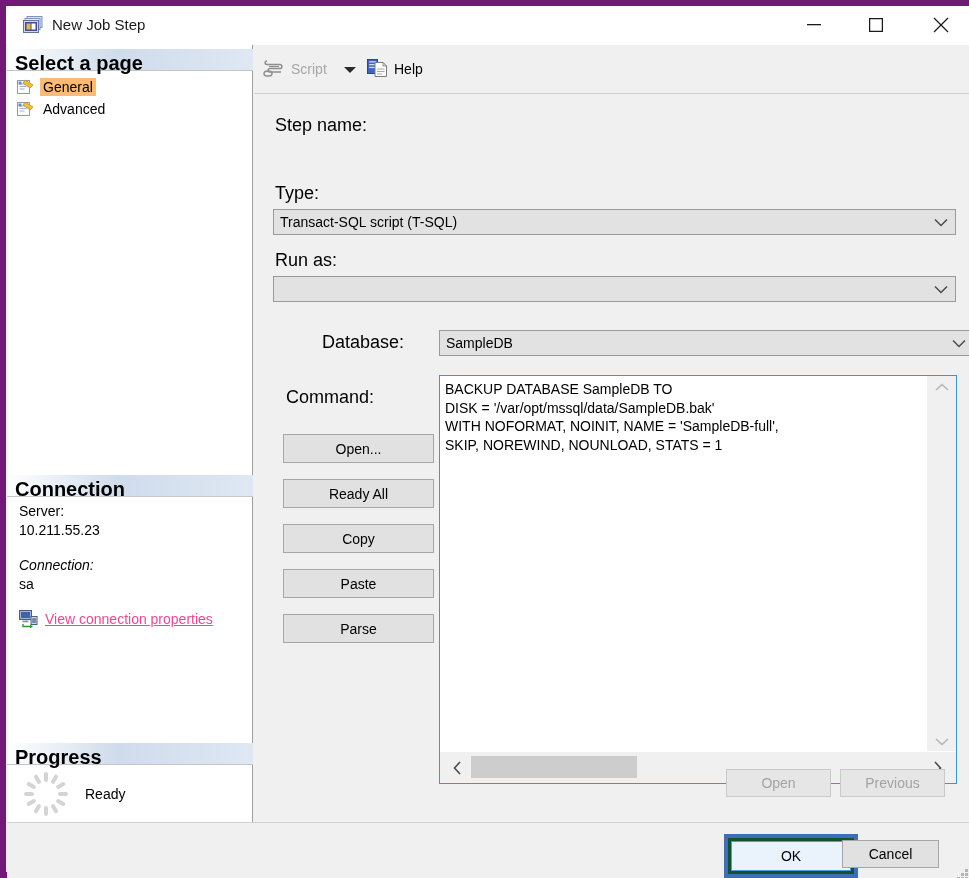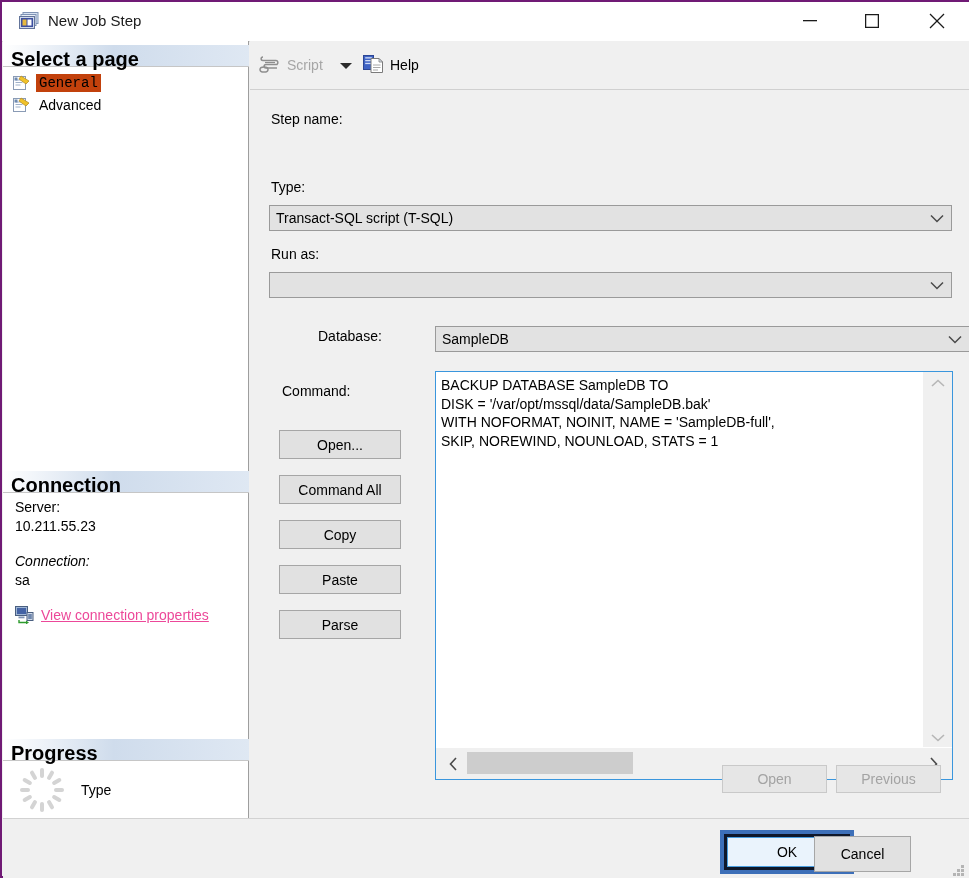--- a/index.html
+++ b/index.html
@@ -16,21 +16,21 @@
     overflow: hidden;
   }
 
   
   .window {
     position: absolute;
     left: 0; top: 0;
     width: 969px;
     height: 878px;
     box-sizing: border-box;
-    border: 2px solid #701a75;
+    border: 6px solid #701a75;
     background: #f0f0f0;
   }
 
   
   .titlebar {
     position: absolute;
     left: 0; top: 0;
     width: 967px;
     height: 39px;
     background: #ffffff;
@@ -96,21 +96,21 @@
     display: flex;
     align-items: center;
     gap: 6px;
   }
   #tree-general  { top: 32px; }
   #tree-advanced { top: 54px; }
   .tree-label {
     font-size: 14px;
     padding: 1px 3px;
   }
-  .tree-label.selected { background: #c2410c; font-family: Liberation Mono, monospace; }
+  .tree-label.selected { background: #fdba74; }
   .page-icon { width: 17px; height: 16px; flex: none; }
 
   
   .conn-line {
     position: absolute;
     left: 12px;
     font-size: 14px;
     white-space: nowrap;
   }
   #conn-server-label { top: 458px; }
@@ -169,21 +169,21 @@
   }
   #tb-script { left: 9px; top: 12px; }
   #tb-caret  { left: 90px; top: 12px; }
   #tb-help   { left: 113px; top: 12px; }
   .tb-label { font-size: 14px; }
   .tb-label.disabled { color: #a6a6a6; }
 
   
   .form-label {
     position: absolute;
-    font-size: 14px;
+    font-size: 18px;
     white-space: nowrap;
     text-align: right;
   }
   #lbl-step-name { left: 21px; top: 70px; }
   #lbl-type      { left: 21px; top: 138px; }
   #lbl-run-as    { left: 21px; top: 205px; }
   #lbl-database  { left: 32px; top: 287px; margin-left: 36px; }
   #lbl-command   { left: 32px; top: 342px; }
 
   .textbox {
@@ -219,21 +219,21 @@
     display: flex; align-items: center;
   }
   #combo-type   { left: 19px; top: 164px; width: 683px; }
   #combo-run-as { left: 19px; top: 231px; width: 683px; }
   #combo-database { left: 185px; top: 285px; width: 535px; }
 
   
   .cmd-btn {
     position: absolute;
     left: 29px;
-    width: 122px;
+    width: 151px;
     height: 29px;
     box-sizing: border-box;
     border: 1px solid #a6a6a6;
     background: #e1e1e1;
     font-family: "Liberation Sans", sans-serif;
     font-size: 14px;
     color: #000;
     cursor: pointer;
     padding: 0;
   }
@@ -334,39 +334,39 @@
     height: 61px;
     background: #f0f0f0;
     border-top: 1px solid #d2d2d2;
   }
   .ok-focus {
     position: absolute;
     left: 717px; top: 11px;
     width: 134px; height: 44px;
     box-sizing: border-box;
     border: 4px solid #3d6fb8;
-    background: #0f172a;
+    background: #14532d;
     padding: 3px;
   }
   #btn-ok {
     width: 100%;
     height: 100%;
     box-sizing: border-box;
     border: 1px solid #4a9ee0;
     background: #eaf3fc;
     font-family: "Liberation Sans", sans-serif;
     font-size: 14px;
     color: #000;
     cursor: pointer;
     padding: 0;
   }
   #btn-cancel {
     position: absolute;
-    left: 811px; top: 17px;
-    width: 97px; height: 36px;
+    left: 835px; top: 17px;
+    width: 97px; height: 28px;
     box-sizing: border-box;
     border: 1px solid #a6a6a6;
     background: #e1e1e1;
     font-family: "Liberation Sans", sans-serif;
     font-size: 14px;
     color: #000;
     cursor: pointer;
     padding: 0;
   }
   .grip {
@@ -484,21 +484,21 @@
             <rect x="21" y="1" width="4" height="10" rx="2" transform="rotate(150 23 23)"></rect>
             <rect x="21" y="1" width="4" height="10" rx="2" transform="rotate(180 23 23)"></rect>
             <rect x="21" y="1" width="4" height="10" rx="2" transform="rotate(210 23 23)"></rect>
             <rect x="21" y="1" width="4" height="10" rx="2" transform="rotate(240 23 23)"></rect>
             <rect x="21" y="1" width="4" height="10" rx="2" transform="rotate(270 23 23)"></rect>
             <rect x="21" y="1" width="4" height="10" rx="2" transform="rotate(300 23 23)"></rect>
             <rect x="21" y="1" width="4" height="10" rx="2" transform="rotate(330 23 23)"></rect>
           </g>
         </svg>
       </span>
-      <span class="progress-text">Type</span>
+      <span class="progress-text">Ready</span>
     </div>
   </div>
 
   <div class="content">
 
     <div class="toolbar">
       <div class="tb-item" id="tb-script">
         <span>
           <svg viewBox="0 0 22 20" width="22" height="20">
             <path d="M4 3 C1.5 3 1.5 6.5 4 6.5 L17 6.5 C19 6.5 19.5 9 18 10.5 L7 10.5 C4.5 10.5 4.5 14 7 14 L18 14" fill="none" stroke="#8e8e8e" stroke-width="1.5"></path>
@@ -563,21 +563,21 @@
       <span class="caret-box">
         <svg viewBox="0 0 14 9" width="14" height="9">
           <path d="M1 1.5 L7 7.5 L13 1.5" fill="none" stroke="#4a4a4a" stroke-width="1.5"></path>
         </svg>
       </span>
     </div>
 
     <div class="form-label" id="lbl-command">Command:</div>
 
     <button class="cmd-btn" id="btn-open">Open...</button>
-    <button class="cmd-btn" id="btn-select-all">Command All</button>
+    <button class="cmd-btn" id="btn-select-all">Ready All</button>
     <button class="cmd-btn" id="btn-copy">Copy</button>
     <button class="cmd-btn" id="btn-paste">Paste</button>
     <button class="cmd-btn" id="btn-parse">Parse</button>
 
     <div class="cmd-wrap">
       <textarea class="cmd-text" style="">BACKUP DATABASE SampleDB TO
 DISK = '/var/opt/mssql/data/SampleDB.bak'
 WITH NOFORMAT, NOINIT, NAME = 'SampleDB-full',
 SKIP, NOREWIND, NOUNLOAD, STATS = 1</textarea>
 

